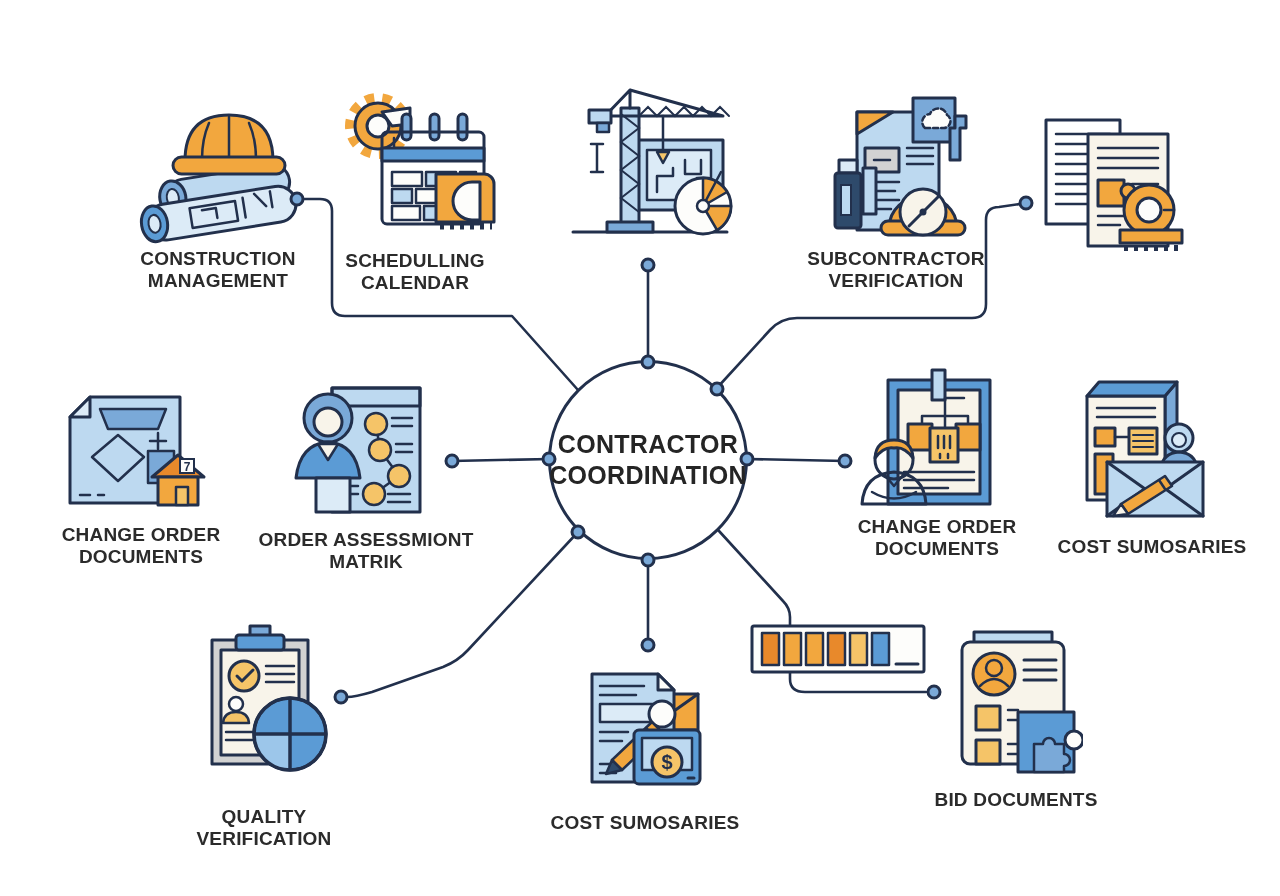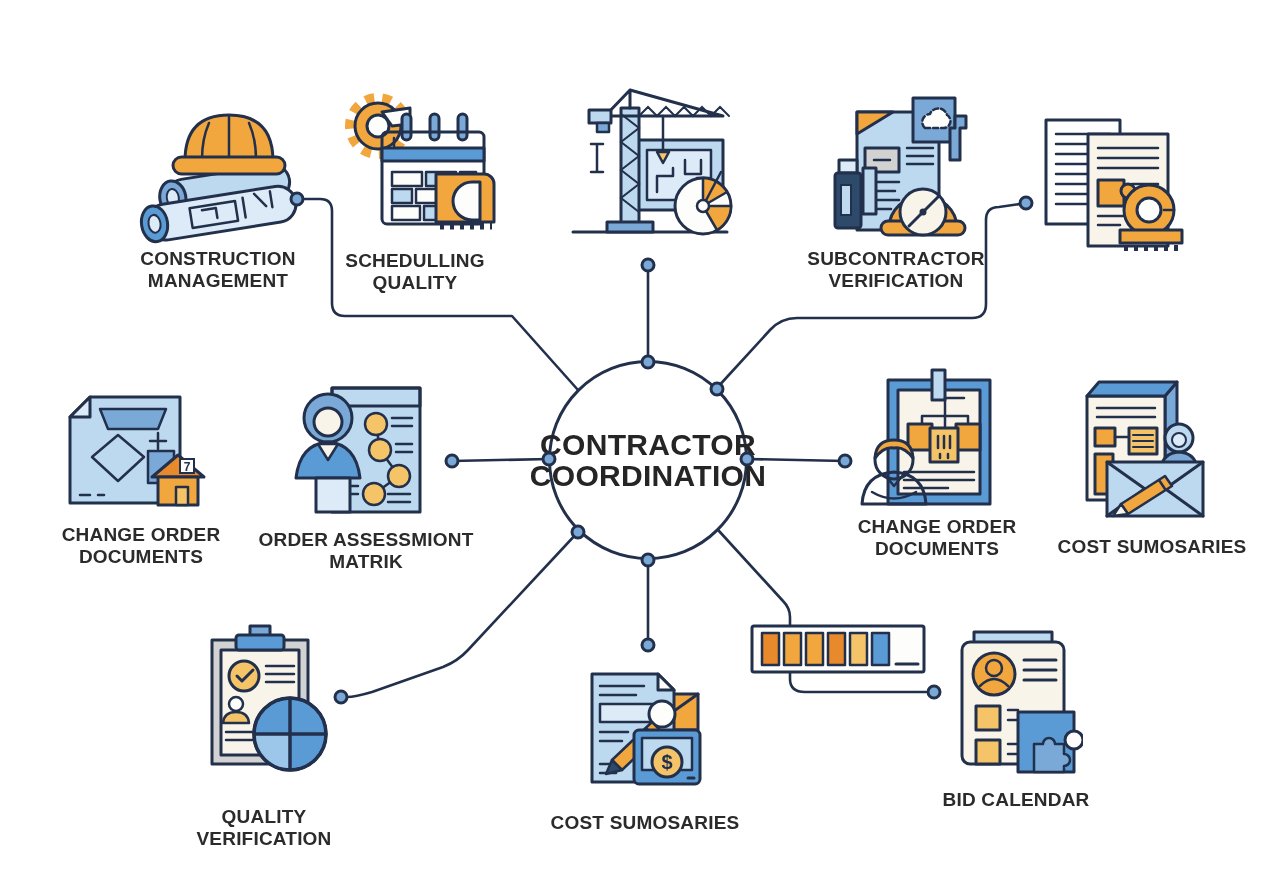--- a/index.html
+++ b/index.html
@@ -7,21 +7,21 @@
     --blue-light:#bdd9f0; --blue-pale:#dcebf7; --blue-mid:#5b9bd5; --blue-dot:#7aa9d8;
     --blue-dark:#2e4a6b; --orange:#f2a73e; --orange-deep:#e8892b; --yellow:#f5c468;
     --cream:#f8f4ea; --gray:#d2d2d2; --white:#fdfdfb;
   }
   *{margin:0;padding:0;box-sizing:border-box}
   body{width:1280px;height:896px;position:relative;background:var(--background);
        font-family:"Liberation Sans",sans-serif;overflow:hidden}
   .layer{position:absolute;left:0;top:0;width:1280px;height:896px;pointer-events:none}
   .hub{position:absolute;left:548px;top:360px;width:200px;height:200px;border:3px solid var(--outline);
        border-radius:50%;background:var(--background);display:flex;align-items:center;justify-content:center;
-       text-align:center;font-weight:700;font-size:30px;line-height:31px;color:#252525;
+       text-align:center;font-weight:700;font-size:25px;line-height:31px;color:#252525;
        white-space:pre-line;letter-spacing:.3px;z-index:2}
   .dot{position:absolute;width:15px;height:15px;border-radius:50%;background:var(--blue-dot);
        border:3px solid var(--outline);transform:translate(-50%,-50%);z-index:3}
   .node{position:absolute;z-index:2}
   .label{position:absolute;transform:translateX(-50%);text-align:center;font-weight:700;
          font-size:19px;line-height:21.5px;color:var(--label-text);white-space:pre-line;
          letter-spacing:.2px;z-index:2;width:260px}
   
   .sk{stroke:var(--outline);stroke-width:3;stroke-linejoin:round;stroke-linecap:round;fill:none}
   .t{stroke:var(--outline);stroke-width:2.5;stroke-linejoin:round;stroke-linecap:round;fill:none}
@@ -297,26 +297,26 @@
   <rect class="t f-or" x="58" y="15" width="17" height="32"></rect>
   <rect class="t f-od" x="80" y="15" width="17" height="32"></rect>
   <rect class="t f-ye" x="102" y="15" width="17" height="32"></rect>
   <rect class="t f-bm" x="124" y="15" width="17" height="32"></rect>
   <path class="sk" d="M148 46 h22"></path>
 </svg>
 
 <div class="label" style="left:218px;top:248px">CONSTRUCTION
 MANAGEMENT</div>
 <div class="label" style="left:415px;top:250px">SCHEDULLING
-QUALITY</div>
+CALENDAR</div>
 <div class="label" style="left:896px;top:248px">SUBCONTRACTOR
 VERIFICATION</div>
 <div class="label" style="left:141px;top:524px">CHANGE ORDER
 DOCUMENTS</div>
 <div class="label" style="left:366px;top:529px">ORDER ASSESSMIONT
 MATRIK</div>
 <div class="label" style="left:937px;top:516px">CHANGE ORDER
 DOCUMENTS</div>
 <div class="label" style="left:1152px;top:536px">COST SUMOSARIES</div>
 <div class="label" style="left:264px;top:806px">QUALITY
 VERIFICATION</div>
 <div class="label" style="left:645px;top:812px">COST SUMOSARIES</div>
-<div class="label" style="left:1016px;top:789px">BID CALENDAR</div>
+<div class="label" style="left:1016px;top:789px">BID DOCUMENTS</div>
 
 </body></html>

